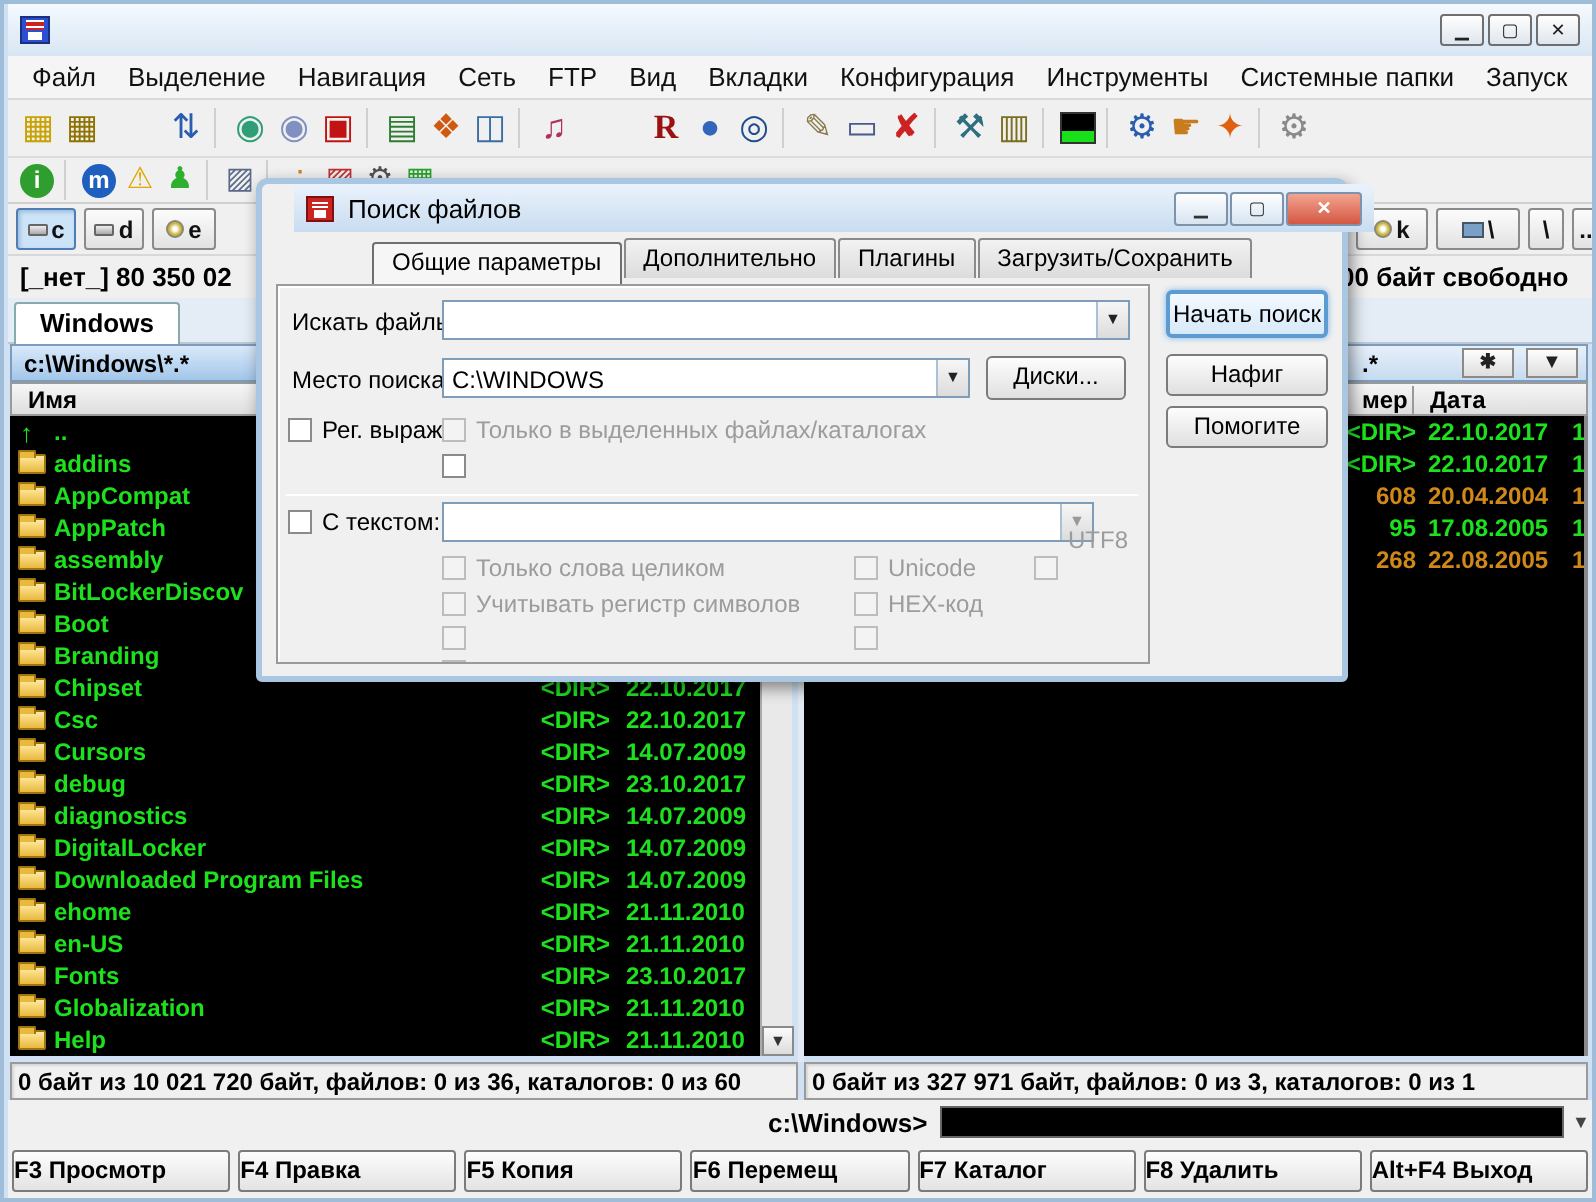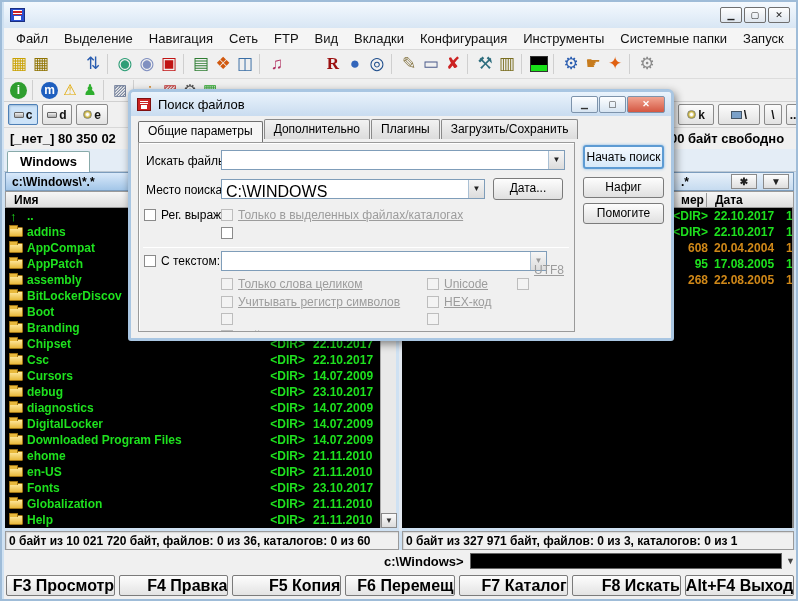--- a/index.html
+++ b/index.html
@@ -72,41 +72,41 @@
   #panel-divider{position:absolute;left:397px;top:147px;width:3px;height:382px;background:#e3e9f0;}
   
   .statuscell{position:absolute;top:529px;height:19px;background:#f0f0f0;border:1px solid #9a9a9a;box-shadow:inset 1px 1px 1px #d7d7d7;font-size:12px;font-weight:bold;color:#000;padding:2px 3px;white-space:nowrap;overflow:hidden;}
   #status-left{left:3px;width:394px;}
   #status-right{left:400px;width:392px;}
   #cmd-row{position:absolute;left:2px;top:548px;width:792px;height:22px;background:#f0f0f0;}
   #cmd-prompt{position:absolute;left:380px;top:4px;font-size:13px;font-weight:bold;color:#000;}
   #cmd-input{position:absolute;left:466px;top:3px;width:312px;height:16px;background:#000;border:1px solid #666;}
   #cmd-drop{position:absolute;left:782px;top:6px;font-size:9px;color:#444;}
   #fkey-row{position:absolute;left:2px;top:570px;width:792px;height:27px;background:#f0f0f0;display:flex;gap:4px;padding:3px 2px;}
-  .fkey{flex:1;border:1px solid #7b7b7b;background:linear-gradient(#fdfdfd,#e3e3e3);border-radius:2px;font-size:16px;font-weight:bold;color:#000;text-align:right;line-height:19px;white-space:nowrap;overflow:hidden;}
+  .fkey{flex:1;border:1px solid #7b7b7b;background:linear-gradient(#fdfdfd,#e3e3e3);border-radius:2px;font-size:12px;font-weight:bold;color:#000;text-align:left;line-height:19px;white-space:nowrap;overflow:hidden;}
   #bottom-strip{position:absolute;left:0;top:597px;width:798px;height:4px;background:linear-gradient(#bdeef5,#8fd8e8);}
   
   #dialog{position:absolute;left:126px;top:87px;width:546px;height:252px;border:3px solid #a9c6e2;border-radius:6px 6px 3px 3px;background:#f0f0f0;box-shadow:2px 3px 8px rgba(0,0,0,.45);z-index:10;}
-  #dlg-title{position:absolute;left:0;top:0;width:540px;height:24px;background:linear-gradient(#eaf3fc,#c9dcf0);display:flex;align-items:center;padding:0 6px;border-radius:3px 3px 0 0;}
+  #dlg-title{position:absolute;left:16px;top:0;width:540px;height:24px;background:linear-gradient(#eaf3fc,#c9dcf0);display:flex;align-items:center;padding:0 6px;border-radius:3px 3px 0 0;}
   .dlg-logo{width:14px;height:13px;background:#c22;border:1px solid #801010;position:relative;margin-right:7px;}
   .dlg-logo:before{content:"";position:absolute;left:2px;top:2px;right:2px;height:4px;background:repeating-linear-gradient(#fff 0 1px,#c22 1px 2px);}
   .dlg-logo:after{content:"";position:absolute;left:3px;bottom:1px;width:6px;height:4px;background:#fff;}
   #dlg-title-text{font-size:13px;color:#000;}
   #dlg-btns{margin-left:auto;display:flex;gap:1px;}
   .dbtn{width:27px;height:17px;border:1px solid #7d93ab;background:linear-gradient(#fdfeff,#d7e4f1);font-size:9px;line-height:15px;text-align:center;color:#333;border-radius:2px;}
   .dbtn.close{background:linear-gradient(#f2a490,#d45742);color:#fff;font-weight:bold;width:38px;}
   #dlg-body{position:absolute;left:0;top:24px;width:540px;height:222px;background:#f0f0f0;}
   .dtab{display:inline-block;height:20px;padding:0 9px;font-size:12px;color:#000;line-height:19px;border:1px solid #8a8a8a;border-bottom:none;background:linear-gradient(#f2f2f2,#dcdcdc);border-radius:2px 2px 0 0;margin-right:1px;}
-  .dtab.active{background:#f6f6f6;height:22px;position:relative;top:2px;font-weight:normal;border-color:#6f6f6f;}
+  .dtab.active{background:#f6f6f6;height:22px;position:relative;top:2px;font-weight:normal;border-color:#6f6f6f;margin-left:48px;}
   #dlg-tabs{position:absolute;left:7px;top:3px;height:23px;}
   #tab-page{position:absolute;left:7px;top:26px;width:437px;height:190px;border:1px solid #9a9a9a;box-shadow:inset 1px 1px 0 #fff;background:#f0f0f0;overflow:hidden;}
   .dlabel{position:absolute;font-size:12px;color:#000;white-space:nowrap;}
-  .dlabel.dis{color:#9c9c9c;text-decoration:underline;}
+  .dlabel.dis{color:#9c9c9c;}
   .combo{position:absolute;height:20px;background:#fff;border:1px solid #7f9db9;}
-  .combo .cval{position:absolute;left:4px;top:3px;font-size:16px;color:#000;white-space:nowrap;}
+  .combo .cval{position:absolute;left:4px;top:3px;font-size:12px;color:#000;white-space:nowrap;}
   .combo .carr{position:absolute;right:0;top:0;width:16px;height:18px;background:linear-gradient(#f6f6f6,#dcdcdc);border-left:1px solid #aac0d4;font-size:8px;text-align:center;line-height:17px;color:#222;}
   .combo.dis .carr{color:#999;}
   .cb{position:absolute;width:12px;height:12px;background:#fff;border:1px solid #8a8a8a;}
   .cb.dis{background:#f3f3f3;border-color:#bdbdbd;}
   .hrline{position:absolute;height:1px;background:#c8c8c8;border-bottom:1px solid #fff;}
   .dlg-action{position:absolute;left:452px;width:81px;height:21px;border:1px solid #7b7b7b;background:linear-gradient(#fdfdfd,#e0e0e0);border-radius:3px;font-size:12px;color:#000;text-align:center;line-height:19px;}
   .dlg-action.focused{height:24px;border:2px solid #5d9bd3;box-shadow:0 0 3px #7fb5e5;background:linear-gradient(#f3f9ff,#d7e9f9);line-height:20px;}
 </style>
 </head>
 <body>
@@ -405,21 +405,21 @@
     <span id="cmd-input"></span>
     <span id="cmd-drop">▼</span>
   </div>
 
   <div id="fkey-row">
       <span class="fkey">F3 Просмотр</span>
       <span class="fkey">F4 Правка</span>
       <span class="fkey">F5 Копия</span>
       <span class="fkey">F6 Перемещ</span>
       <span class="fkey">F7 Каталог</span>
-      <span class="fkey">F8 Искать</span>
+      <span class="fkey">F8 Удалить</span>
       <span class="fkey">Alt+F4 Выход</span>
     </div>
   <div id="bottom-strip"></div>
 
   <div id="dialog">
     <div id="dlg-title">
       <span class="dlg-logo"></span>
       <span id="dlg-title-text">Поиск файлов</span>
       <span id="dlg-btns">
         <span class="dbtn">▁</span>
@@ -434,21 +434,21 @@
         <div class="combo" style="left:82px;top:7px;width:344px;">
           <span class="cval"></span>
           <span class="carr">▼</span>
         </div>
 
         <span class="dlabel" style="left:7px;top:40px;">Место поиска:</span>
         <div class="combo" style="left:82px;top:36px;width:264px;">
           <span class="cval">C:\WINDOWS</span>
           <span class="carr">▼</span>
         </div>
-        <span class="dlg-action" style="position:absolute;left:354px;top:35px;width:70px;height:22px;">Дата...</span>
+        <span class="dlg-action" style="position:absolute;left:354px;top:35px;width:70px;height:22px;">Диски...</span>
 
         <span class="cb" style="left:5px;top:66px;"></span>
         <span class="dlabel" style="left:22px;top:65px;">Рег. выраж.</span>
         <span class="cb dis" style="left:82px;top:66px;"></span>
         <span class="dlabel dis" style="left:99px;top:65px;">Только в выделенных файлах/каталогах</span>
 
         <span class="cb" style="left:82px;top:84px;"></span>
 
         <div class="hrline" style="left:4px;top:104px;width:426px;"></div>
 

